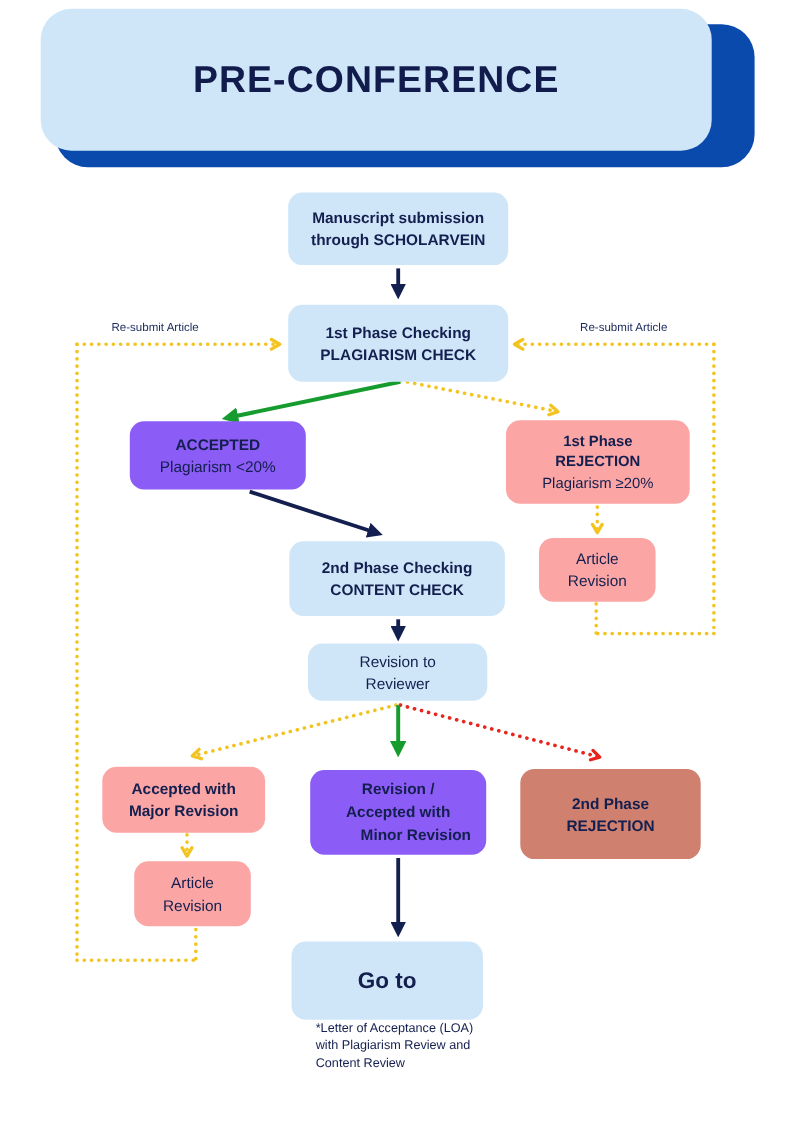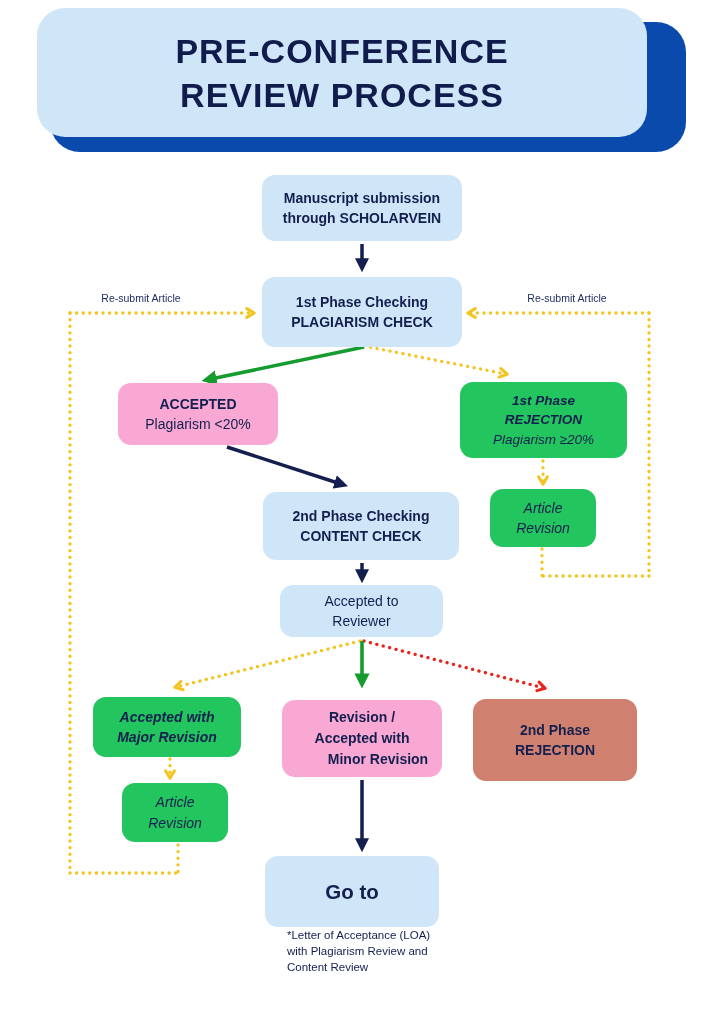--- a/index.html
+++ b/index.html
@@ -12,22 +12,22 @@
     background:#0b4aad;border-radius:30px;}
   .banner{position:absolute;left:37px;top:8px;width:610px;height:129px;
     background:#cfe6f9;border-radius:28px;display:flex;flex-direction:column;
     justify-content:center;align-items:center;}
   .banner .t{font-size:34px;font-weight:800;letter-spacing:1px;color:#111c4d;
     line-height:44px;text-align:right;}
   
   .node{position:absolute;border-radius:13px;display:flex;flex-direction:column;
     justify-content:center;align-items:center;text-align:right;color:#131f4e;}
   .blue{background:#cfe6f9;}
-  .yellow{background:#22c55e;font-style:italic;}
-  .green{background:#f9a8d4;}
+  .yellow{background:#fca5a5;}
+  .green{background:#8b5cf6;}
   .salmon{background:#d0806f;}
   .ln{font-size:14px;line-height:20.5px;font-weight:400;}
   .b{font-weight:700;}
   .big{font-size:20.5px;line-height:30px;}
   .sm{font-size:13.5px;}
   
   svg.edges{position:absolute;left:0;top:0;width:724px;height:1024px;pointer-events:none;}
   
   .edge-label{position:absolute;font-size:10.5px;color:#1b2a5e;width:110px;
     text-align:center;line-height:12px;}
@@ -36,21 +36,20 @@
     color:#131f4e;text-align:left;}
 </style>
 </head>
 <body>
 
 <div class="canvas">
 
   <div class="banner-shadow"></div>
   <div class="banner">
     <div class="t">PRE-CONFERENCE</div>
-    <div class="t">REVIEW PROCESS</div>
   </div>
 
   <svg class="edges" viewBox="0 0 724 1024">
     <defs>
       <marker id="mN" viewBox="0 0 10 10" refX="7" refY="5" markerWidth="4" markerHeight="4" orient="auto-start-reverse">
         <path d="M0 0 L10 5 L0 10 z" fill="#131f4e"></path>
       </marker>
       <marker id="mG" viewBox="0 0 10 10" refX="7" refY="5" markerWidth="4.2" markerHeight="4.2" orient="auto-start-reverse">
         <path d="M0 0 L10 5 L0 10 z" fill="#169c2e"></path>
       </marker>
@@ -120,21 +119,21 @@
     <div class="ln">Article</div>
     <div class="ln">Revision</div>
   </div>
 
   <div class="node blue" style="left:263px;top:492px;width:196px;height:68px;">
     <div class="ln b">2nd Phase Checking</div>
     <div class="ln b">CONTENT CHECK</div>
   </div>
 
   <div class="node blue" style="left:280px;top:585px;width:163px;height:52px;">
-    <div class="ln">Accepted to</div>
+    <div class="ln">Revision to</div>
     <div class="ln">Reviewer</div>
   </div>
 
   <div class="node yellow" style="left:93px;top:697px;width:148px;height:60px;">
     <div class="ln b">Accepted with</div>
     <div class="ln b">Major Revision</div>
   </div>
 
   <div class="node green" style="left:282px;top:700px;width:160px;height:77px;">
     <div class="ln b" style="line-height:21px;">Revision /</div>

